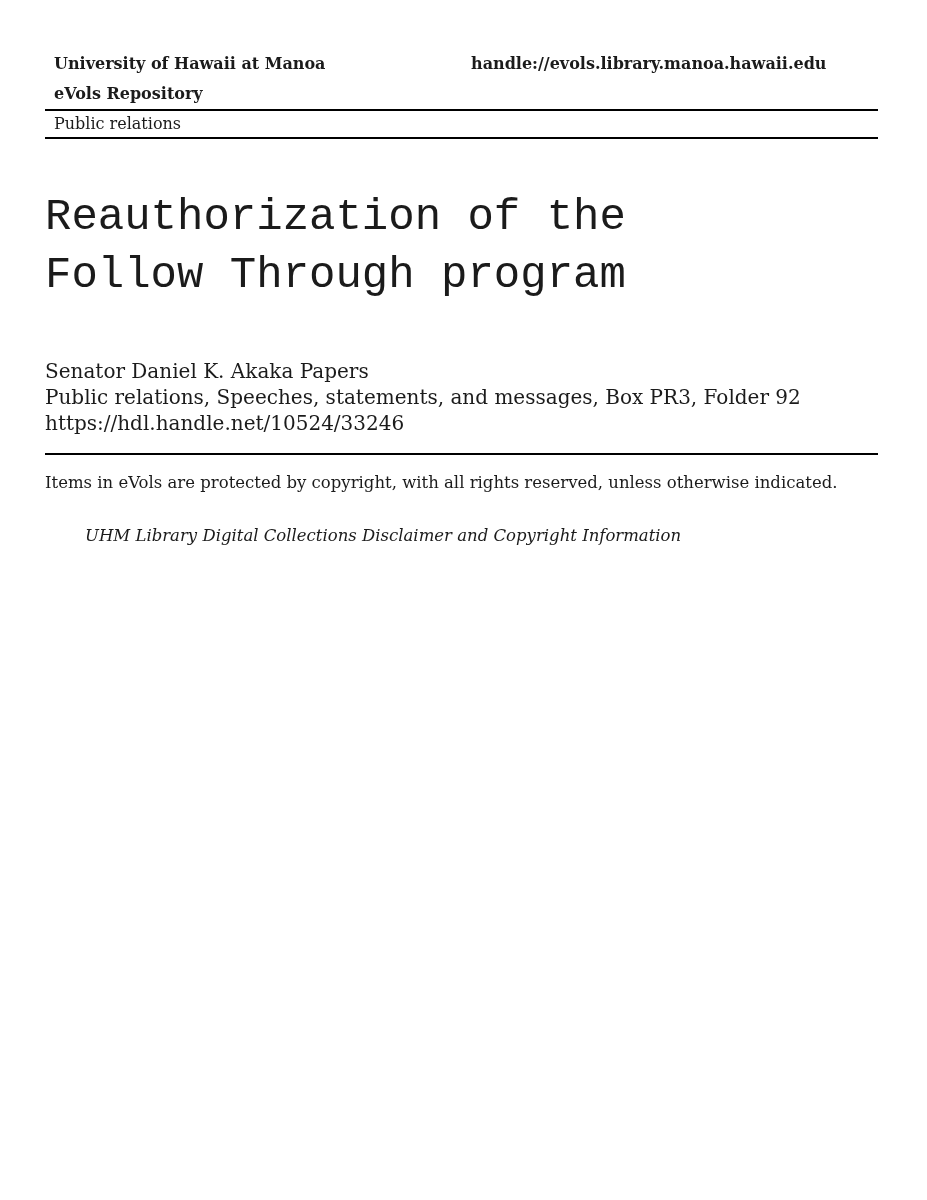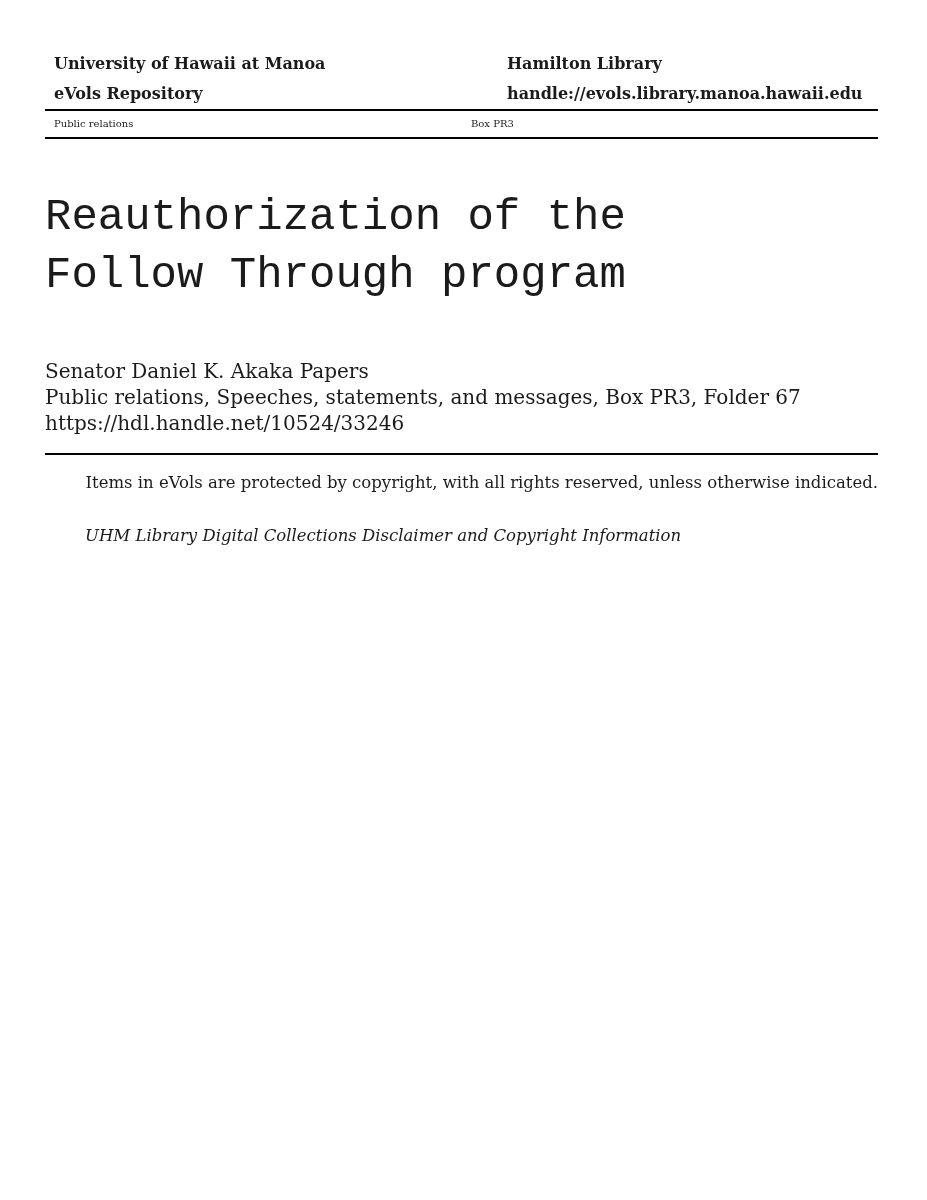--- a/index.html
+++ b/index.html
@@ -16,24 +16,23 @@
   }
   .content {
     margin-left: 45px;
     width: 833px;
   }
   .hrow { display: flex; }
   .hrow-bold {
     font-weight: bold;
     font-size: 16px;
     line-height: 30px;
-    gap: 36px;
   }
   .hrow-plain {
-    font-size: 10px;
+    font-size: 16px;
     line-height: 26px;
     align-items: flex-end;
   }
   .hcol-left {
     width: 417px;
     padding-left: 9px;
   }
   .hcol-right {
     flex: 1;
     padding-left: 9px;
@@ -56,21 +55,20 @@
     font-size: 20px;
     line-height: 26px;
   }
   .footer-rule {
     margin-top: 17px;
   }
   .rights {
     margin-top: 15px;
     font-size: 16.5px;
     line-height: 26px;
-    text-align: right;
   }
   .disclaimer {
     margin-top: 27px;
     font-size: 16.5px;
     line-height: 26px;
     font-style: italic;
     margin-left: 40px;
   }
 </style>
 </head>
@@ -79,41 +77,37 @@
 <div class="page">
   <div class="content">
 
     <div class="header-table">
       <div class="hrow hrow-bold">
         <div class="hcol-left">
           <div>University of Hawaii at Manoa</div>
           <div>eVols Repository</div>
         </div>
         <div class="hcol-right">
-          <div>Hamilton Library</div>
           <div>handle://evols.library.manoa.hawaii.edu</div>
         </div>
       </div>
       <div class="hrule"></div>
       <div class="hrow hrow-plain">
         <div class="hcol-left">
           <div>Public relations</div>
-        </div>
-        <div class="hcol-right">
-          <div>Box PR3</div>
         </div>
       </div>
       <div class="hrule"></div>
     </div>
 
     <h1 class="doc-title">Reauthorization of the Follow Through program</h1>
 
     <div class="citation">
       <div>Senator Daniel K. Akaka Papers</div>
-      <div>Public relations, Speeches, statements, and messages, Box PR3, Folder 67</div>
+      <div>Public relations, Speeches, statements, and messages, Box PR3, Folder 92</div>
       <div>https://hdl.handle.net/10524/33246</div>
     </div>
 
     <div class="hrule footer-rule"></div>
 
     <p class="rights">Items in eVols are protected by copyright, with all rights reserved, unless otherwise indicated.</p>
 
     <p class="disclaimer">UHM Library Digital Collections Disclaimer and Copyright Information</p>
 
   </div>

